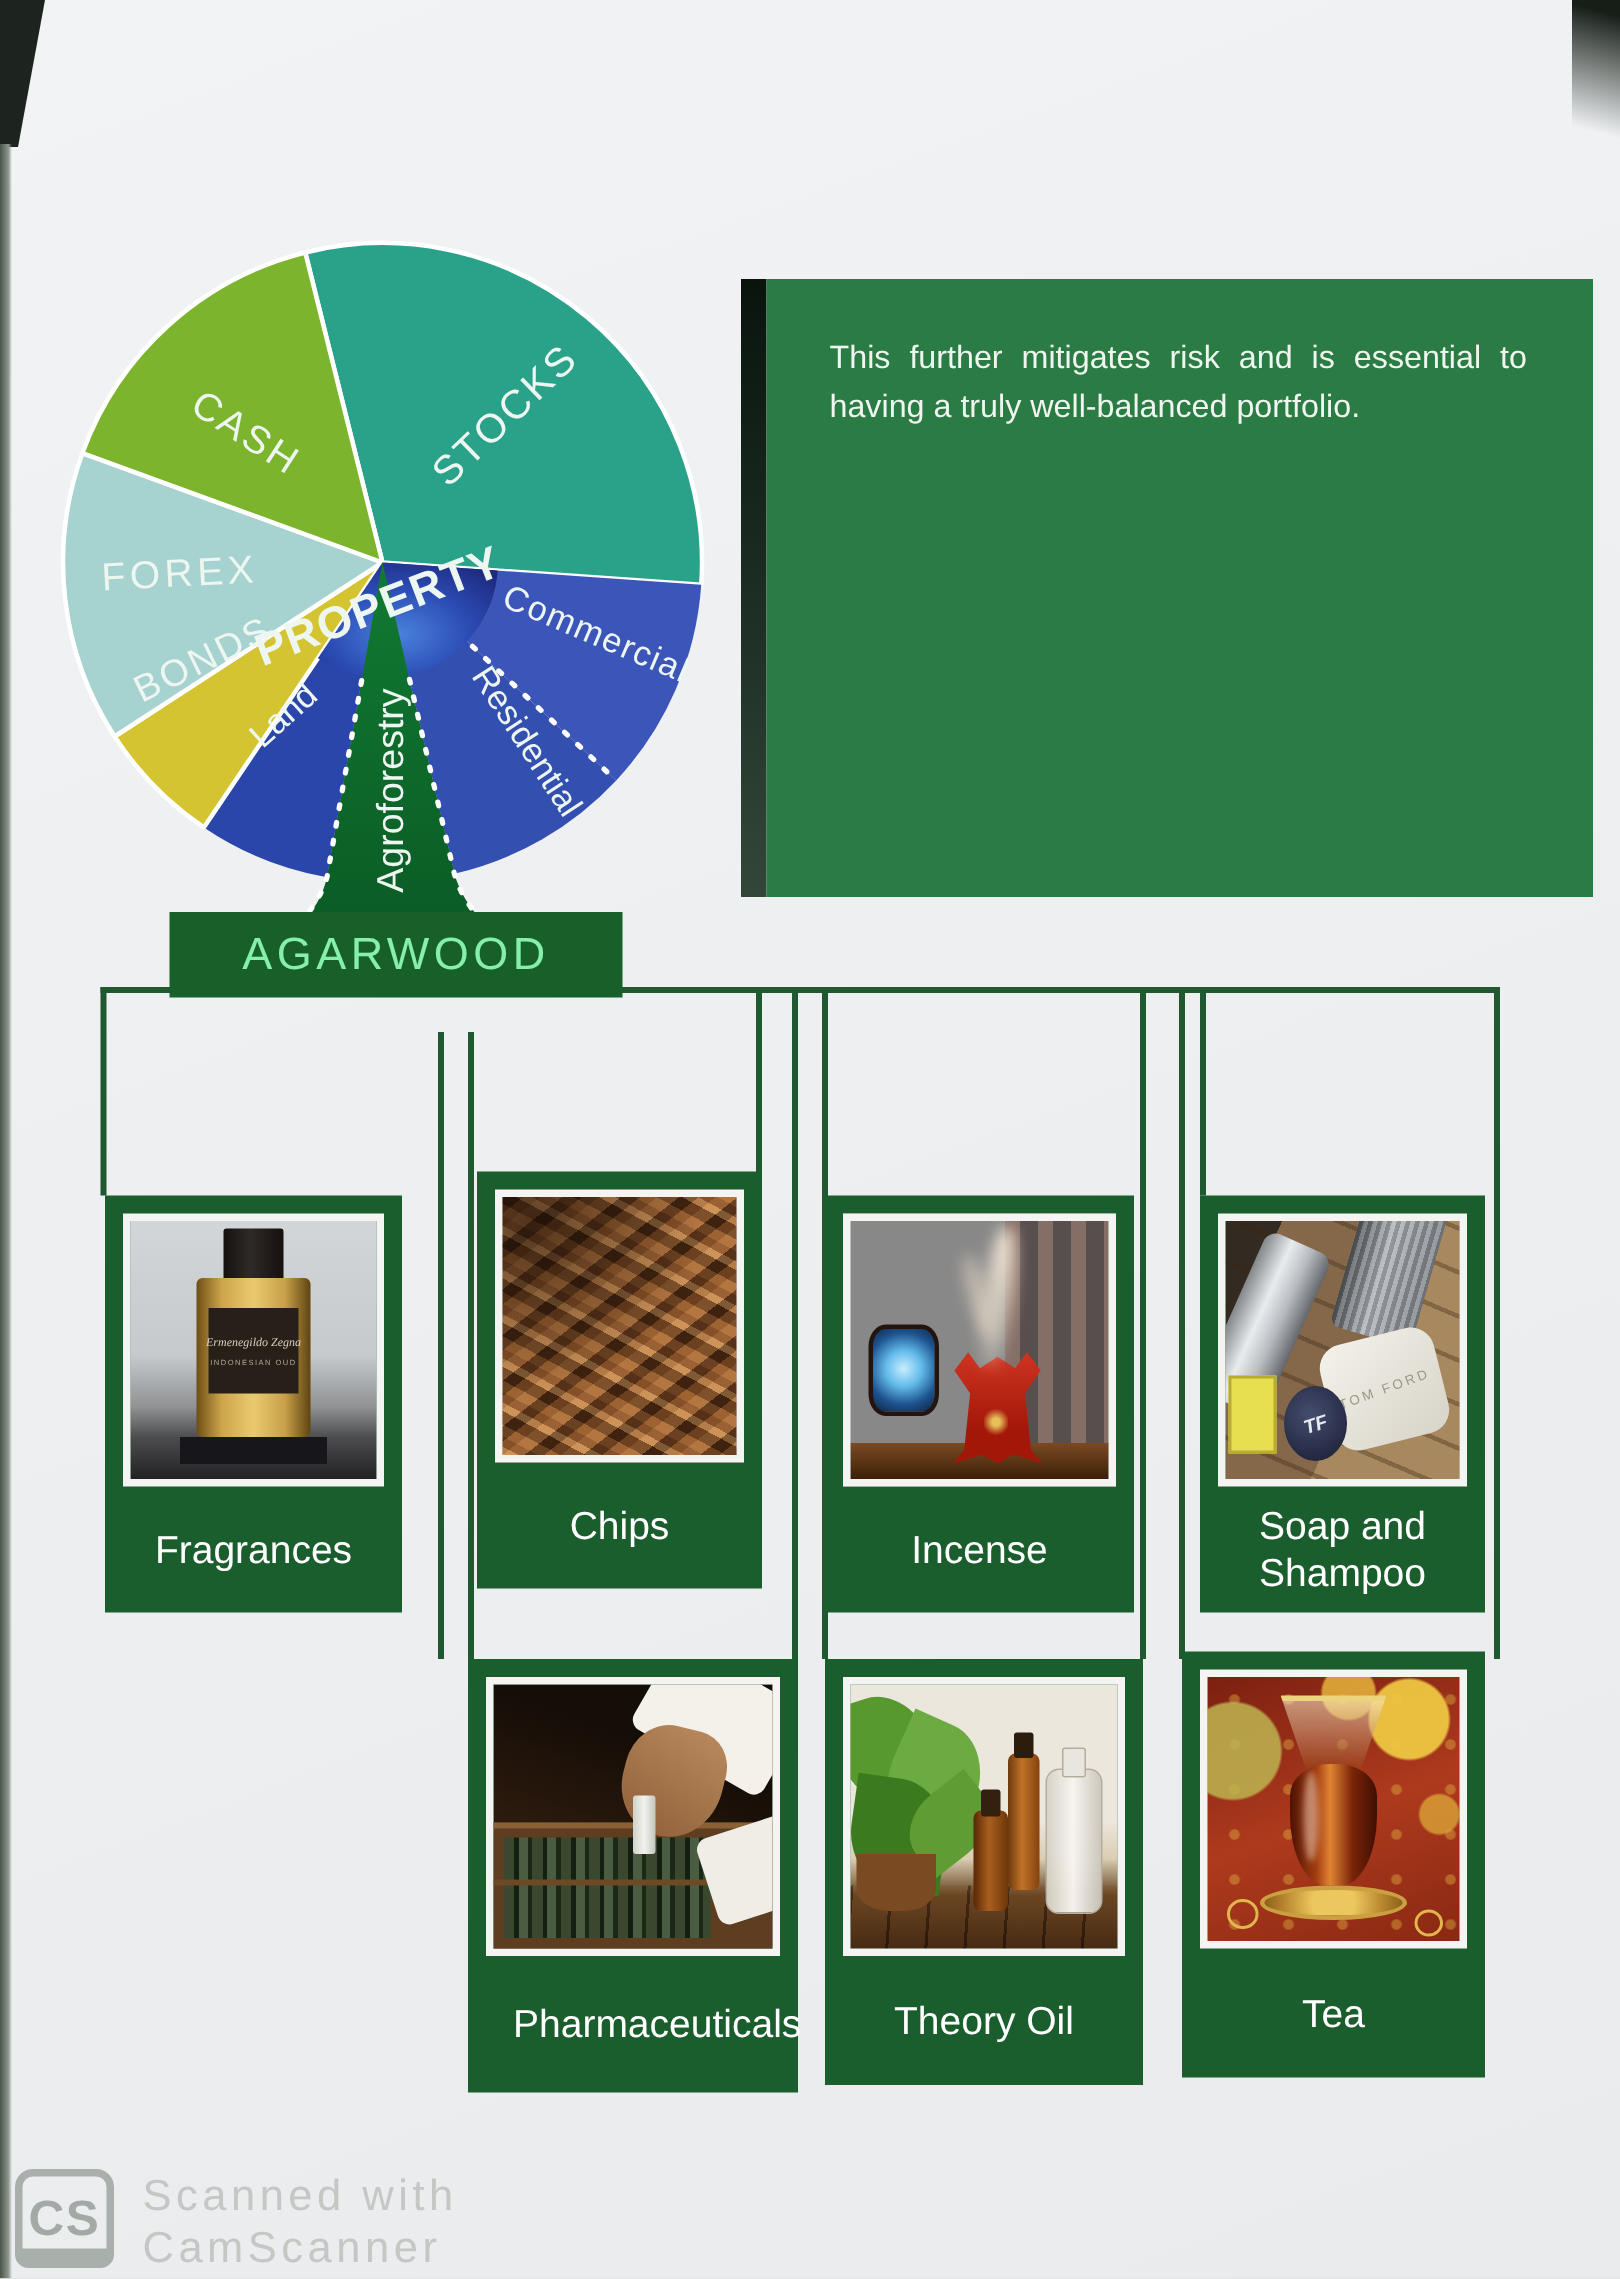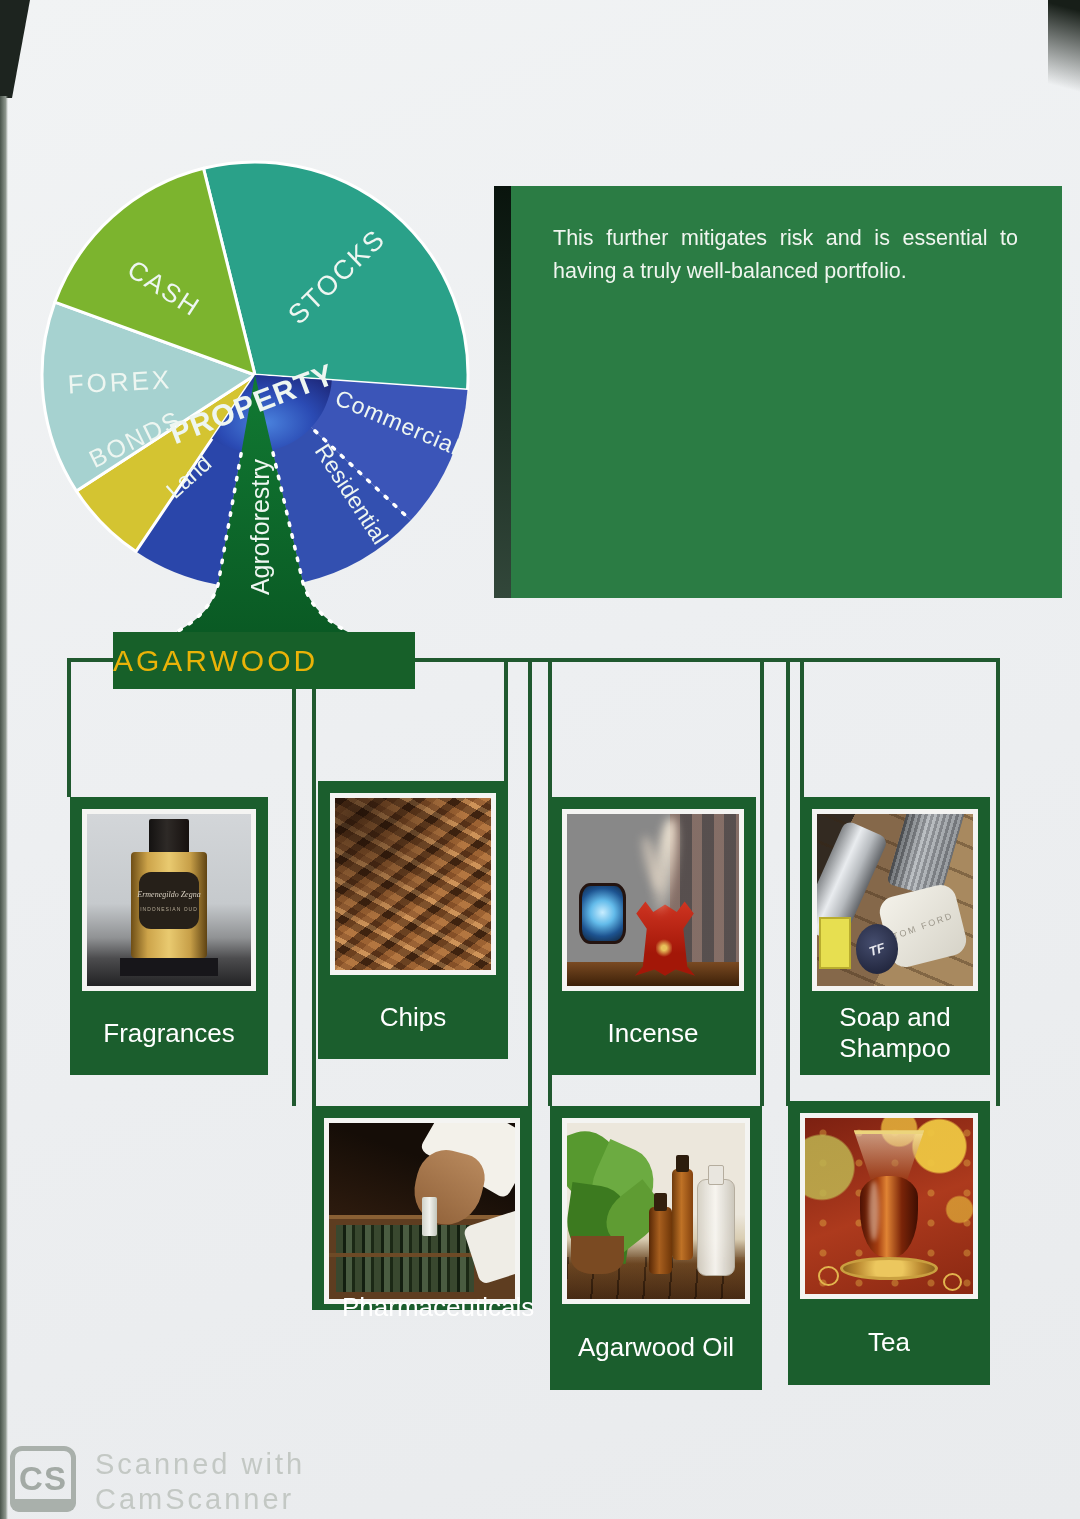--- a/index.html
+++ b/index.html
@@ -21,39 +21,39 @@
   .infobar{position:absolute;left:494px;top:186px;width:17px;height:412px;
            background:linear-gradient(180deg,#09140d,#203227 60%,#32473a);}
   .infobox{position:absolute;left:511px;top:186px;width:551px;height:412px;background:#2b7c44;
            color:#f0f5ef;box-sizing:border-box;padding:36px 44px 0 42px;}
   .infobox p{margin:0 0 27px 0;font-size:21.5px;line-height:33px;text-align:justify;}
   
   .pie{position:absolute;left:25px;top:148px;}
   .pie text{fill:#eef6f1;}
   
   .cline{position:absolute;background:#20592f;}
-  .rootbox{position:absolute;left:113px;top:632px;width:302px;height:57px;background:#176029;
-           display:flex;align-items:center;color:#eab308;font-size:30px;letter-spacing:3px;}
+  .rootbox{position:absolute;left:113px;top:608px;width:302px;height:57px;background:#176029;
+           display:flex;align-items:center;justify-content:center;color:#86efac;font-size:30px;letter-spacing:3px;}
   .panel{position:absolute;background:#1b5e2d;}
   .photo{position:absolute;left:12px;right:12px;top:12px;height:172px;border:5px solid #f4f4f2;
          overflow:hidden;background:#888;}
   .row2 .photo{height:176px;}
   .plabel{position:absolute;left:0;right:0;top:194px;bottom:0;display:flex;align-items:center;justify-content:center;
           color:#fff;font-size:26px;text-align:center;line-height:31px;}
   .row2 .plabel{top:198px;}
   .plabel span{display:inline-block;max-width:160px;}
   
   .art{position:absolute;}
   
   .p-frag{background:linear-gradient(180deg,#d3d6d9 0%,#c6cacd 52%,#909294 72%,#4c4c4e 84%,#222224 100%);}
   .fr-cap{left:38%;top:3%;width:24%;height:20%;background:linear-gradient(90deg,#141211,#2e2a27 45%,#16100e);border-radius:2px;}
   .fr-bottle{left:27%;top:22%;width:46%;height:62%;border-radius:4px;
              background:linear-gradient(90deg,#6e4e16,#cda44a 22%,#e9ca70 50%,#c79f48 78%,#5f4312);}
   .fr-label{left:32%;top:34%;width:36%;height:33%;background:#262019;display:flex;flex-direction:column;
-            align-items:center;justify-content:center;gap:7px;border-radius:12px;}
+            align-items:center;justify-content:center;gap:7px;}
   .fr-label .t1{font-family:"Liberation Serif",serif;font-style:italic;font-size:8px;color:#d8cfc0;white-space:nowrap;}
   .fr-label .t2{font-size:5px;letter-spacing:1px;color:#b4a995;white-space:nowrap;}
   .fr-base{left:20%;top:84%;width:60%;height:10%;background:#17161a;}
   
   .p-chips{background:
      repeating-linear-gradient(28deg,rgba(223,166,104,.85) 0 5px,rgba(122,70,34,.9) 5px 11px,rgba(176,112,58,.8) 11px 18px,rgba(70,38,16,.9) 18px 26px),
      #6a4526;}
   .ch-x{left:0;top:0;right:0;bottom:0;background:
      repeating-linear-gradient(-38deg,rgba(150,92,46,.45) 0 7px,rgba(52,28,12,.5) 7px 15px,rgba(205,140,80,.4) 15px 24px);}
   .ch-shade{left:0;top:0;right:0;bottom:0;background:radial-gradient(circle at 12% 10%,rgba(18,8,4,.6),rgba(18,8,4,0) 55%);}
@@ -275,21 +275,21 @@
           <i>TF</i>
         </div>
       <div class="art sp-yellow"></div>
     </div>
     <div class="plabel">
         <span>Soap and Shampoo</span>
       </div>
   </div>
 
 
-  <div class="panel row2" style="left:312px;top:1106px;width:220px;height:204px">
+  <div class="panel row2" style="left:312px;top:1106px;width:220px;height:289px">
     <div class="photo p-pharma">
       <div class="art ph-shelf"></div>
       <div class="art ph-vials"></div>
       <div class="art ph-rowline"></div>
       <div class="art ph-cuff"></div>
       <div class="art ph-cuff2"></div>
       <div class="art ph-hand"></div>
       <div class="art ph-vial"></div>
     </div>
     <div class="plabel">
@@ -306,21 +306,21 @@
       <div class="art ms-leaf ms-l4"></div>
       <div class="art ms-pot"></div>
       <div class="art ms-b2"></div>
       <div class="art ms-b2c"></div>
       <div class="art ms-b1"></div>
       <div class="art ms-b1c"></div>
       <div class="art ms-b3"></div>
       <div class="art ms-b3c"></div>
     </div>
     <div class="plabel">
-        <span>Agarwood Oil</span>
+        <span>Theory Oil</span>
       </div>
   </div>
 
   <div class="panel row2" style="left:788px;top:1101px;width:202px;height:284px">
     <div class="photo p-tea">
       <div class="art te-flare"></div>
       <div class="art te-body"></div>
       <div class="art te-hl"></div>
       <div class="art te-saucer"></div>
       <div class="art te-coin1"></div>

